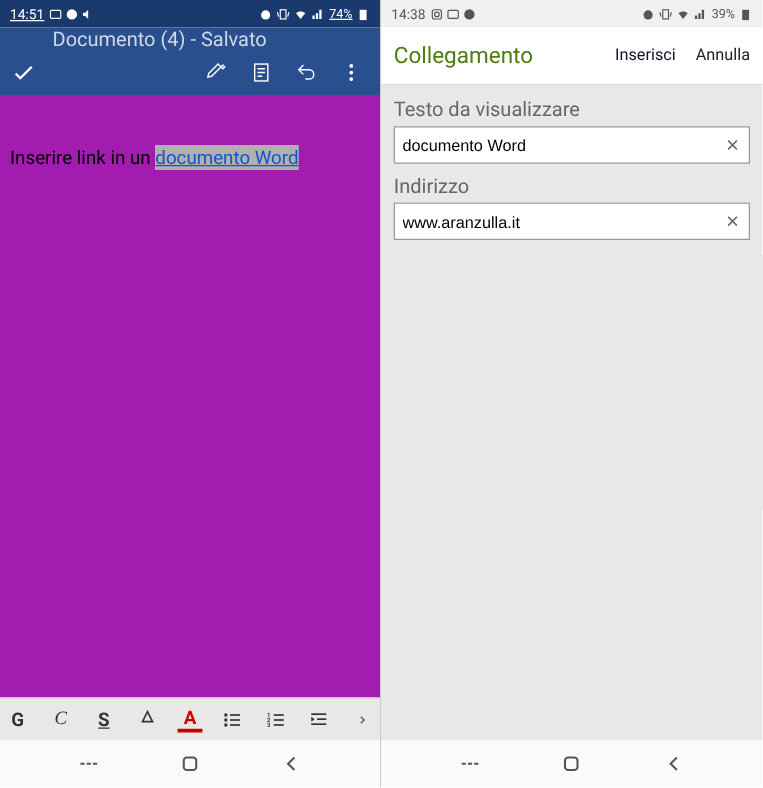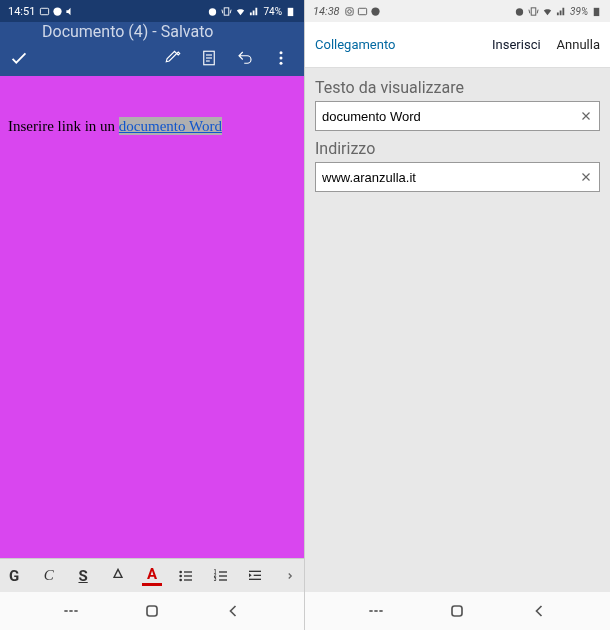--- a/index.html
+++ b/index.html
@@ -23,22 +23,22 @@
     
     .statusbar {
       height: 22px;
       display: flex;
       align-items: center;
       padding: 0 8px;
       font-size: 11px;
       color: #fff;
       justify-content: space-between;
     }
-    .statusbar.dark { background: #1a3a6e; }
-    .statusbar.light { background: #f0f0f0; color: #555; font-style: italic; }
+    .statusbar.dark { background: #1a3a6e; text-decoration: underline; }
+    .statusbar.light { background: #f0f0f0; color: #555; }
     .status-left { display: flex; align-items: center; gap: 4px; }
     .status-right { display: flex; align-items: center; gap: 3px; font-size: 10px; }
     .status-icons { display: flex; gap: 2px; align-items: center; }
     .sicon { width: 11px; height: 11px; }
     
     
     .word-header {
       background: #2a4f8f;
       color: #fff;
       display: flex;
@@ -67,25 +67,24 @@
       display: flex;
       gap: 18px;
       align-items: center;
       margin-right: 6px;
     }
     .ticon { width: 18px; height: 18px; }
     
     
     .doc-area {
       flex: 1;
-      background: #d946ef;
+      background: #a21caf;
       padding: 40px 8px 8px 8px;
       font-size: 15px;
       color: #000;
-      font-family: Liberation Serif, serif;
     }
     .doc-text { line-height: 1.4; }
     .selected-link {
       color: #1155cc;
       text-decoration: underline;
       background: #b0b0b0;
       padding: 1px 0;
     }
     
     
@@ -131,22 +130,22 @@
     
     .dialog-header {
       height: 46px;
       background: #fff;
       border-bottom: 1px solid #ddd;
       display: flex;
       align-items: center;
       padding: 0 10px;
     }
     .dialog-title {
-      font-size: 13px;
-      color: #0369a1;
+      font-size: 18px;
+      color: #4d7c0f;
       flex: 1;
     }
     .dialog-insert {
       color: #0f172a;
       font-size: 13px;
       margin-right: 16px;
     }
     .dialog-cancel {
       color: #222;
       font-size: 13px;

